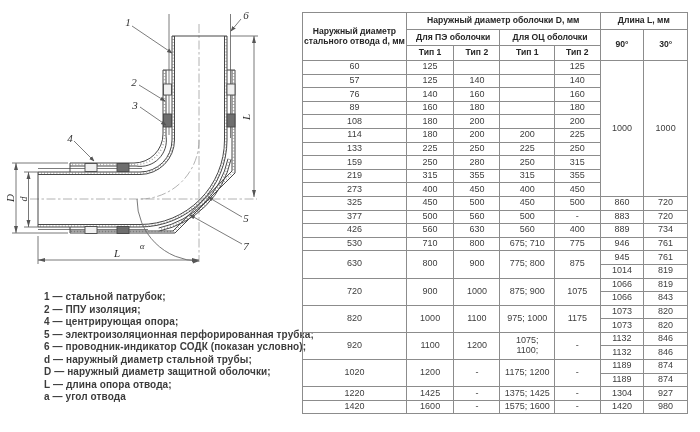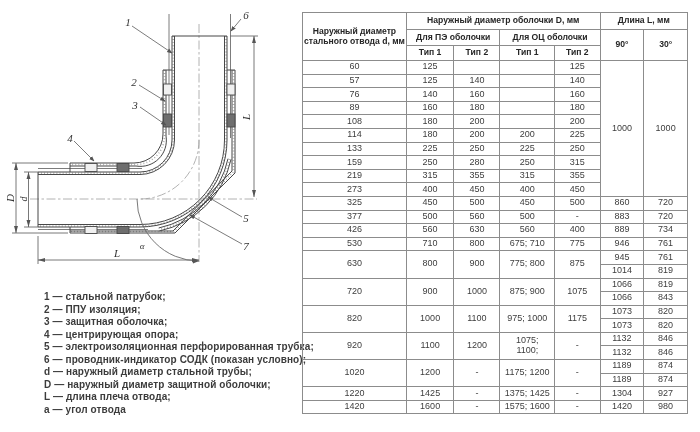--- a/index.html
+++ b/index.html
@@ -134,27 +134,26 @@
       <text x="24" y="202" transform="rotate(-90 24 199)" font-size="10">d</text>
       <text x="250" y="117" transform="rotate(-90 250 117)">L</text>
       <text x="117" y="257">L</text>
       <text x="142" y="249" font-size="9">α</text>
     </g>
   </svg>
 
   <ul class="legend">
     <li>1 — стальной патрубок;</li>
     <li>2 — ППУ изоляция;</li>
-    <li>3 — защитная оболочка;</li>
     <li>4 — центрирующая опора;</li>
     <li>5 — электроизоляционная перфорированная трубка;</li>
     <li>6 — проводник-индикатор СОДК (показан условно);</li>
     <li>d — наружный диаметр стальной трубы;</li>
     <li>D — наружный диаметр защитной оболочки;</li>
-    <li>L — длина плеча отвода;</li>
+    <li>L — длина опора отвода;</li>
     <li>a — угол отвода</li>
   </ul>
 
   <table class="spec-table">
     <colgroup>
       <col style="width:27%">
         <col style="width:12.3%">
         <col style="width:12%">
       <col style="width:14.2%">
         <col style="width:11.8%">

